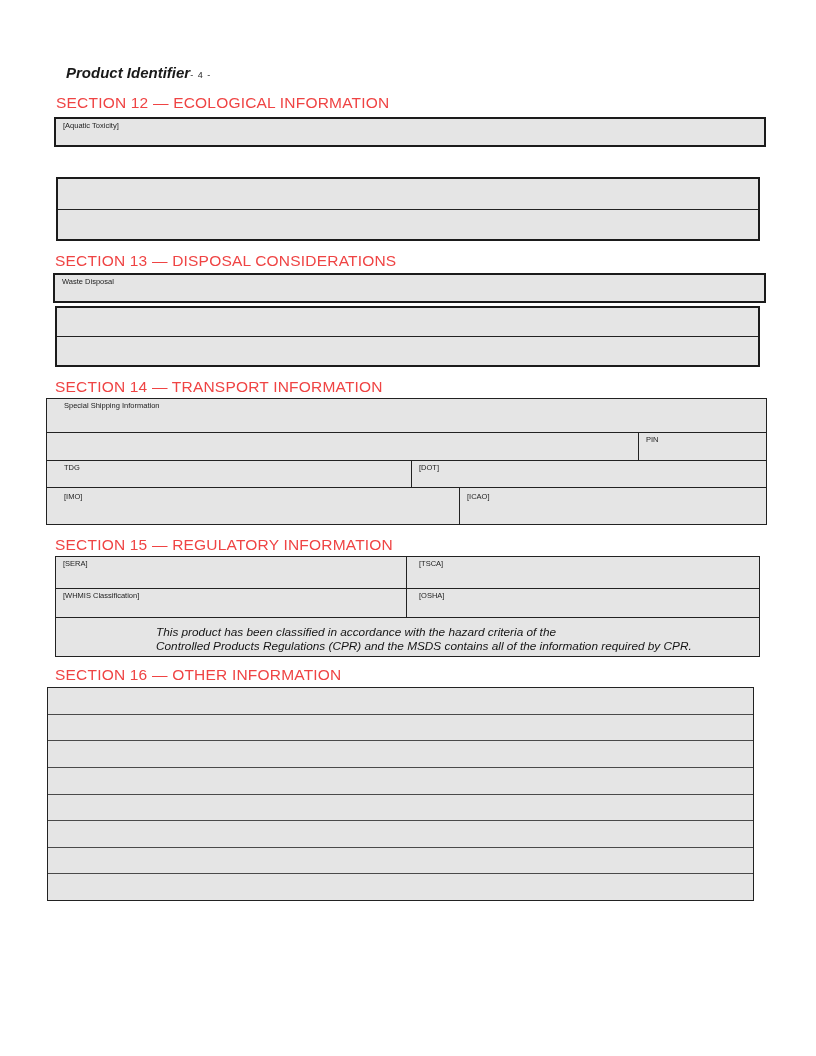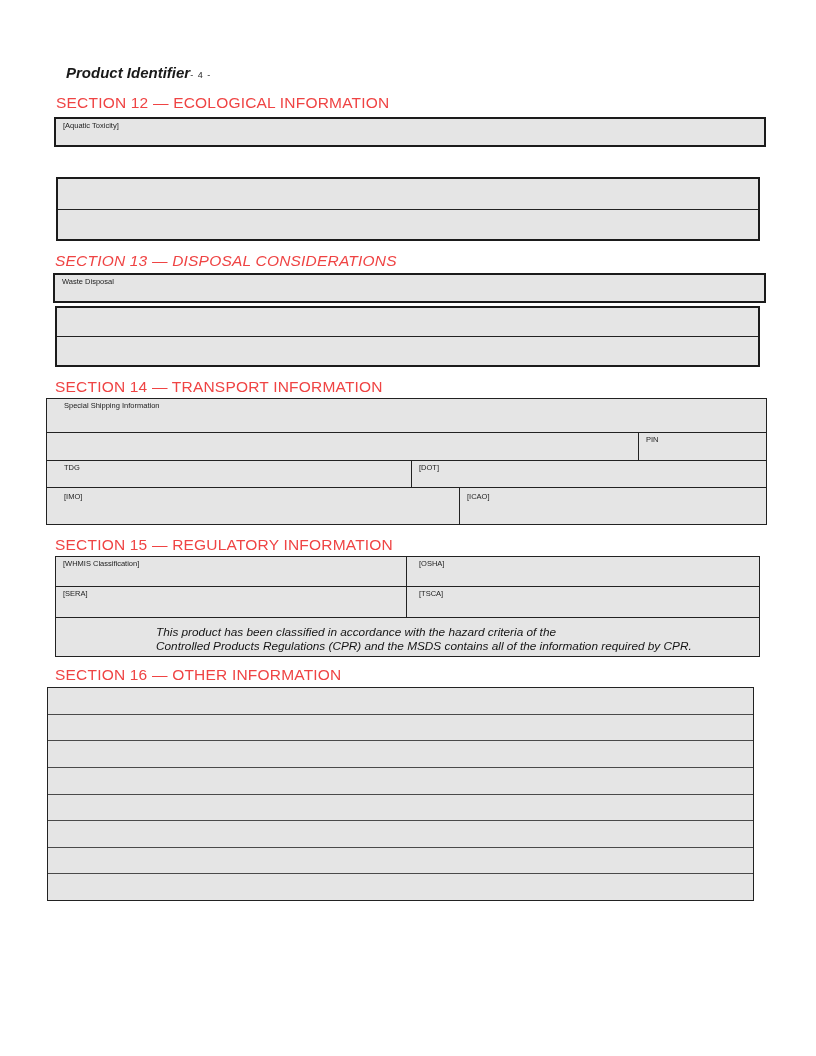--- a/index.html
+++ b/index.html
@@ -100,21 +100,21 @@
 
   <div class="fbox b-heavy" style="left:54px; top:117px; width:712px; height:30px;">
     <span class="cap">[Aquatic Toxicity]</span>
   </div>
 
   <div class="fbox b-heavy two-row" style="left:56px; top:177px; width:704px; height:64px;">
     <div class="r"></div>
     <div class="r"></div>
   </div>
 
-  <div class="sec-heading" style="left:55px; top:252px;font-style:italic;">SECTION 13 — DISPOSAL CONSIDERATIONS</div>
+  <div class="sec-heading" style="left:55px; top:252px;">SECTION 13 — DISPOSAL CONSIDERATIONS</div>
 
   <div class="fbox b-heavy" style="left:53px; top:273px; width:713px; height:30px;">
     <span class="cap">Waste Disposal</span>
   </div>
 
   <div class="fbox b-heavy two-row" style="left:55px; top:306px; width:705px; height:61px;">
     <div class="r"></div>
     <div class="r"></div>
   </div>
 
@@ -146,34 +146,34 @@
       </div>
       <div class="cell" style="flex:1;">
         <span class="cap" style="top:4px;">[ICAO]</span>
       </div>
     </div>
   </div>
 
   <div class="sec-heading" style="left:55px; top:536px;">SECTION 15 — REGULATORY INFORMATION</div>
 
   <div class="fbox b-std t15" style="left:55px; top:556px; width:705px; height:101px;">
+    <div class="row" style="height:31px;">
+      <div class="cell" style="width:350px;">
+        <span class="cap">[SERA]</span>
+      </div>
+      <div class="cell" style="flex:1;">
+        <span class="cap" style="left:12px;">[TSCA]</span>
+      </div>
+    </div>
     <div class="row" style="height:29px;">
       <div class="cell" style="width:350px;">
         <span class="cap">[WHMIS Classification]</span>
       </div>
       <div class="cell" style="flex:1;">
         <span class="cap" style="left:12px;">[OSHA]</span>
-      </div>
-    </div>
-    <div class="row" style="height:31px;">
-      <div class="cell" style="width:350px;">
-        <span class="cap">[SERA]</span>
-      </div>
-      <div class="cell" style="flex:1;">
-        <span class="cap" style="left:12px;">[TSCA]</span>
       </div>
     </div>
     <div class="row" style="flex:1;">
       <div class="cell statement" style="flex:1;">
         <div>This product has been classified in accordance with the hazard criteria of the</div>
         <div>Controlled Products Regulations (CPR) and the MSDS contains all of the information required by CPR.</div>
       </div>
     </div>
   </div>
 

